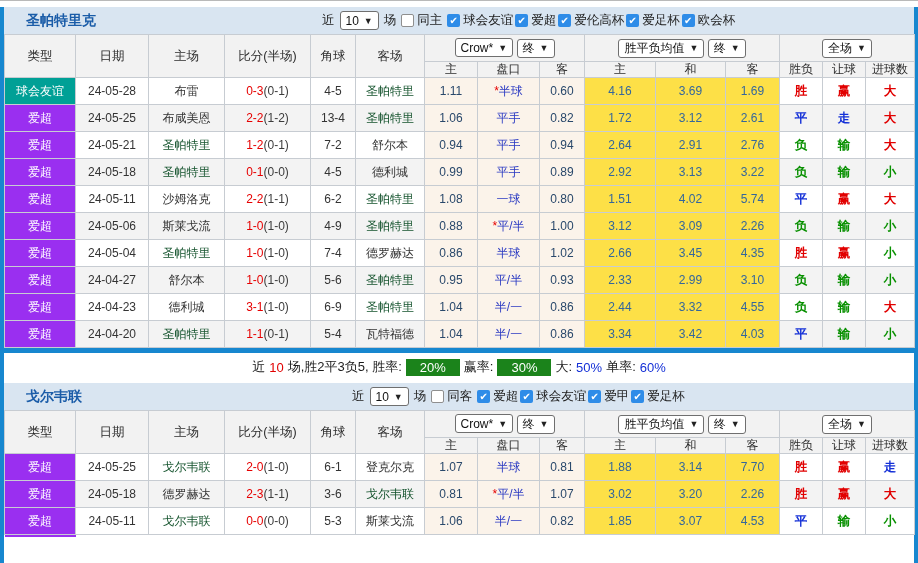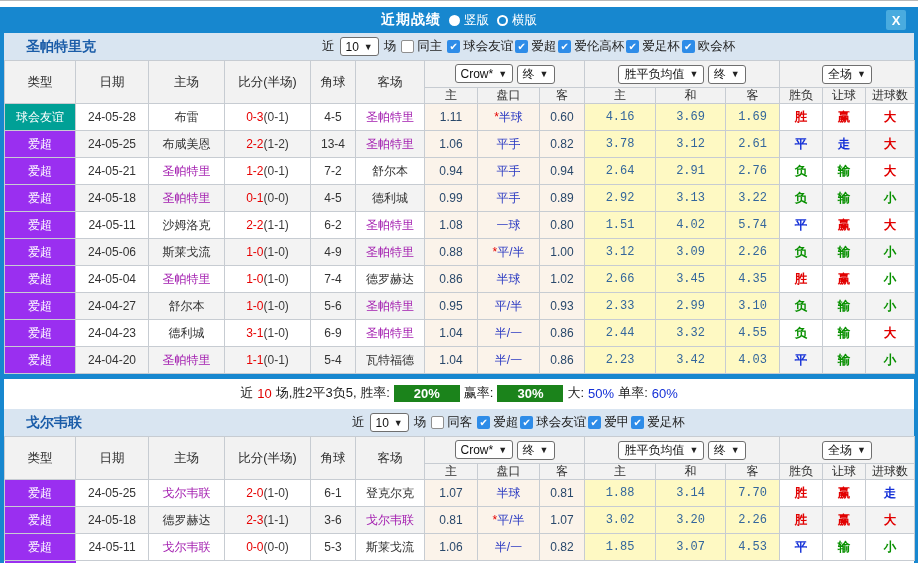--- a/index.html
+++ b/index.html
@@ -33,61 +33,47 @@
   table.grid { border-collapse:collapse; table-layout:fixed; width:910px; }
   .grid th, .grid td { border:1px solid #c7ccd2; text-align:center; padding:0; overflow:hidden; white-space:nowrap; }
   .grid th { background:#f2f2f2; font-weight:normal; color:#2c2c2c; font-size:12.5px; }
   .hrow1 th { height:27px; }
   .hrow2 th { height:16px; font-size:12px; line-height:15px; }
   .grid tbody tr { height:27px; font-size:12px; color:#333; }
   .c-type { padding:0; }
   .type-badge { display:block; width:100%; height:26px; line-height:26px; color:#fff; font-size:12px; cursor:pointer; }
   tbody tr:nth-child(even) .plain { background:#f3f3f3; }
   .c-team { cursor:pointer; }
-  .c-team.hl { color:#a21caf; }
+  .c-team.hl { color:#14532d; }
   .c-score .ft { color:#e60000; }
   .c-score .ht { color:#3c3c3c; }
   .c-odds { background:#fbf3ea; color:#29486b; }
   .c-handicap { background:#fbf3ea; }
   .c-handicap .hc { color:#2b3ac2; }
   .c-handicap .star { color:#e60000; }
-  .c-avg { background:#fef9c3; color:#33669c;font-family:Liberation Mono, monospace; }
+  .c-avg { background:#fde047; color:#33669c; }
   .res { font-weight:bold; font-size:12.5px; }
   .t-red { color:#e10000; }
   .t-blue { color:#1430d7; }
   .t-green { color:#089000; }
 
   .blue-divider { height:5px; background:#1787cf; }
   .summary { height:28px; display:flex; align-items:center; justify-content:center; gap:4px; font-size:13px; color:#1c1c1c; background:#fff; }
-  .summary .badge { background:#1b831b; color:#fff; font-weight:bold; padding:1px 20px; }
+  .summary .badge { background:#1b831b; color:#fff; font-weight:normal; padding:1px 14px; }
   .gap2 { height:2px; background:#fff; }
   .sliver { height:2px; background:#fff; }
   .sliver span { display:block; width:71px; height:2px; background:#9a2ff0; margin-left:1px; }
 </style>
 </head>
 <body>
 
 <div class="page">
   <div class="top-strip"></div>
   <div class="popup">
 
-    <div class="titlebar">
-      <span class="title">近期战绩</span>
-      <span class="radio-opt">
-          <span class="radio checked"></span>
-          <span>竖版</span>
-        </span>
-      <span class="radio-opt">
-          <span class="radio"></span>
-          <span>横版</span>
-        </span>
-      <span class="close">
-          <span>X</span>
-        </span>
-    </div>
 
     <div class="team-band">
       <span class="team">圣帕特里克</span>
       <div class="filters f1">
         <span>近</span>
         <span class="sel">
             <span>10</span>
             <span class="arr">▼</span>
           </span>
         <span>场</span>
@@ -210,21 +196,21 @@
               <span class="type-badge" style="background: rgb(154, 47, 240);">爱超</span>
             </td>
     <td class="plain">24-05-25</td>
     <td class="plain c-team">布咸美恩</td>
     <td class="plain c-score"><span class="ft">2-2</span><span class="ht">(1-2)</span></td>
     <td class="plain">13-4</td>
     <td class="plain c-team hl">圣帕特里</td>
     <td class="c-odds">1.06</td>
     <td class="c-handicap"><span class="star"></span><span class="hc">平手</span></td>
     <td class="c-odds">0.82</td>
-    <td class="c-avg">3.78</td>
+    <td class="c-avg">1.72</td>
     <td class="c-avg">3.12</td>
     <td class="c-avg">2.61</td>
     <td class="plain res t-blue">平</td>
     <td class="plain res t-blue">走</td>
     <td class="plain res t-red">大</td>
   </tr>
           <tr>
     <td class="c-type">
               <span class="type-badge" style="background: rgb(154, 47, 240);">爱超</span>
             </td>
@@ -362,21 +348,21 @@
               <span class="type-badge" style="background: rgb(154, 47, 240);">爱超</span>
             </td>
     <td class="plain">24-04-20</td>
     <td class="plain c-team hl">圣帕特里</td>
     <td class="plain c-score"><span class="ft">1-1</span><span class="ht">(0-1)</span></td>
     <td class="plain">5-4</td>
     <td class="plain c-team">瓦特福德</td>
     <td class="c-odds">1.04</td>
     <td class="c-handicap"><span class="star"></span><span class="hc">半/一</span></td>
     <td class="c-odds">0.86</td>
-    <td class="c-avg">2.23</td>
+    <td class="c-avg">3.34</td>
     <td class="c-avg">3.42</td>
     <td class="c-avg">4.03</td>
     <td class="plain res t-blue">平</td>
     <td class="plain res t-green">输</td>
     <td class="plain res t-green">小</td>
   </tr>
         </tbody>
     </table>
 
     <div class="blue-divider"></div>

